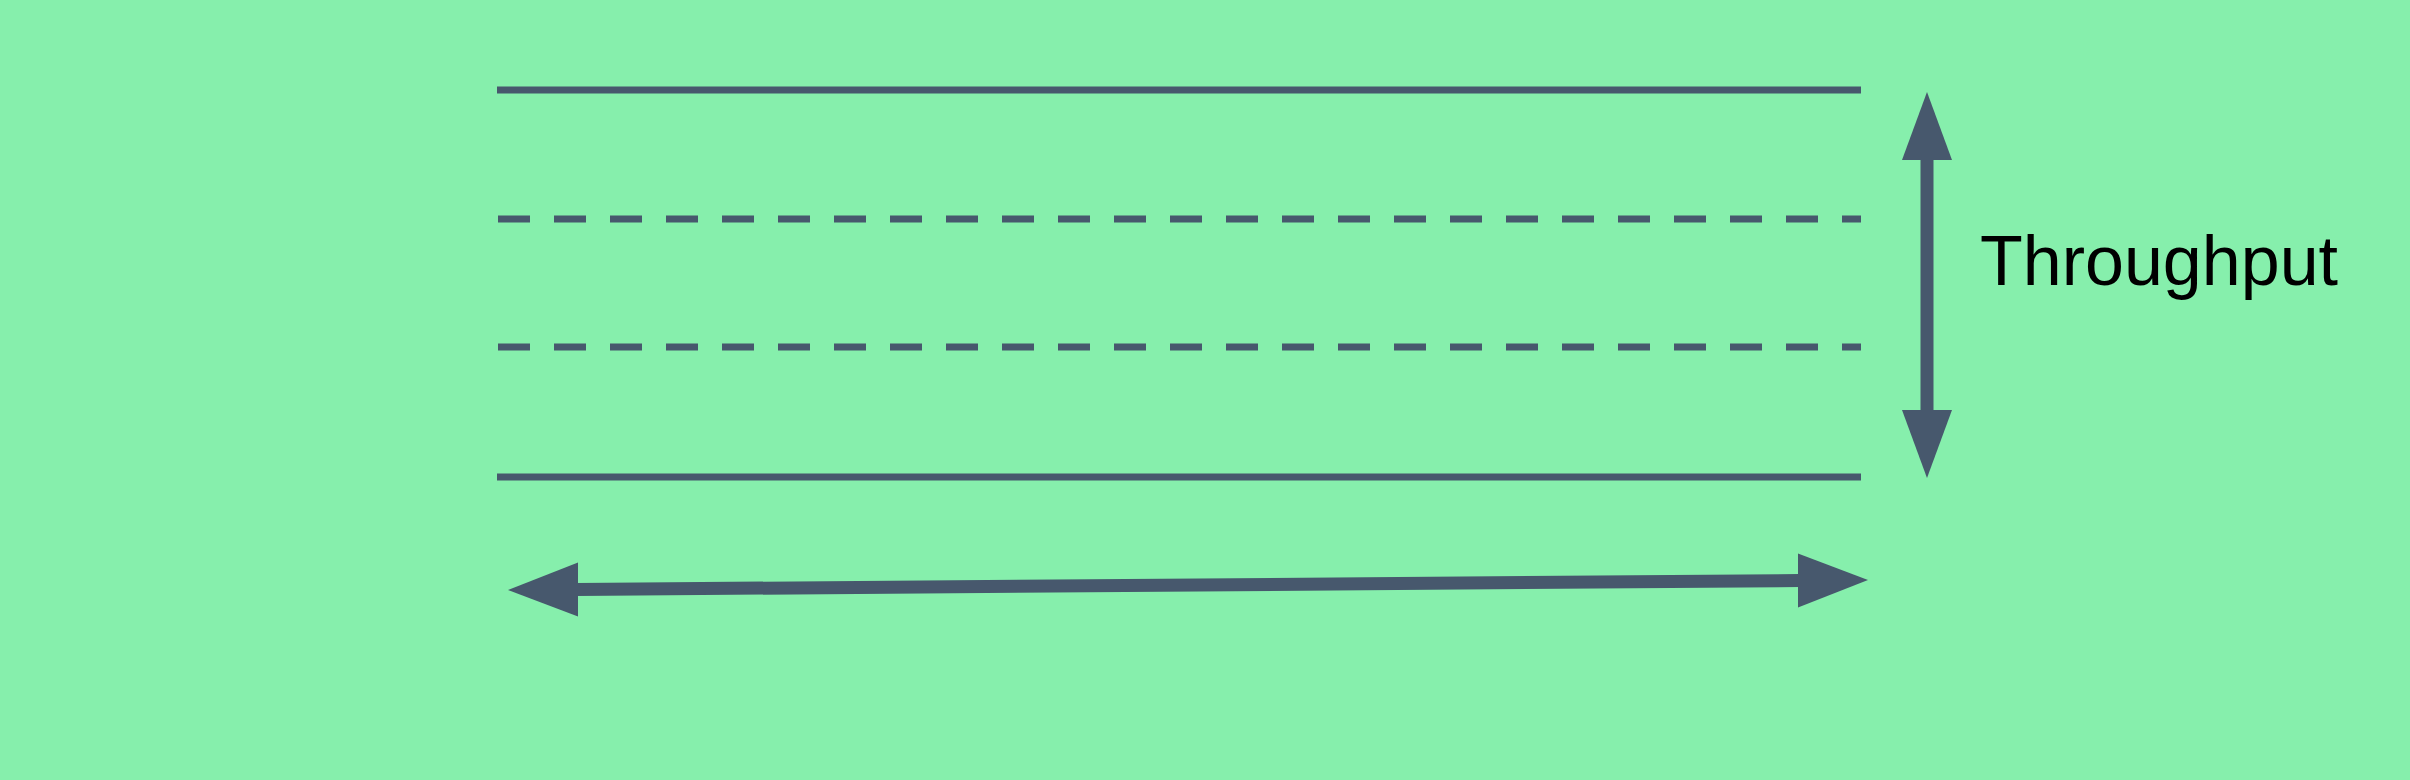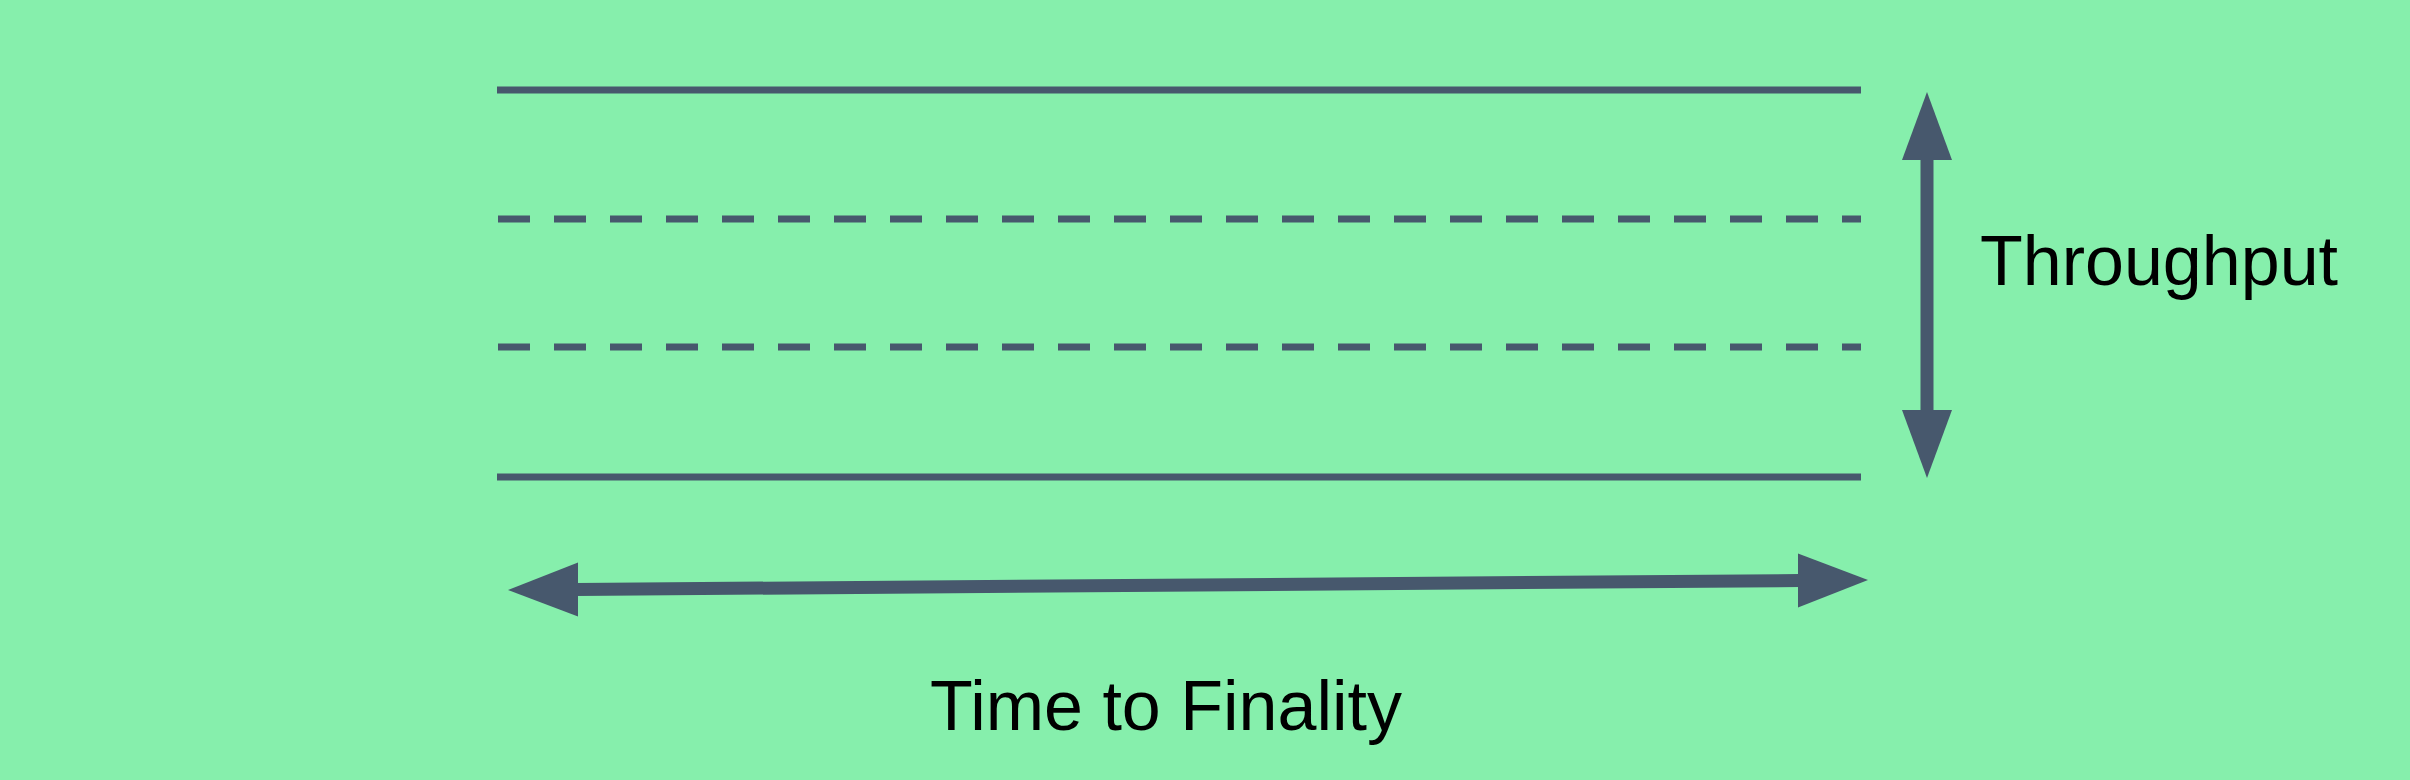--- a/index.html
+++ b/index.html
@@ -76,15 +76,14 @@
 
     <g>
       <line class="arrow-shaft" x1="576" y1="589.5" x2="1800" y2="580.5" stroke="#47586d"></line>
       <polygon class="arrow-head" points="508,590 578,562.5 578,616.5" fill="#47586d"></polygon>
       <polygon class="arrow-head" points="1868,580 1798,553.5 1798,607.5" fill="#47586d"></polygon>
     </g>
   </svg>
 
   <div class="label label-throughput">Throughput</div>
 
-  <div class="label label-ttf">Time to Finality</div>
 
 </div>
 
 </body></html>

